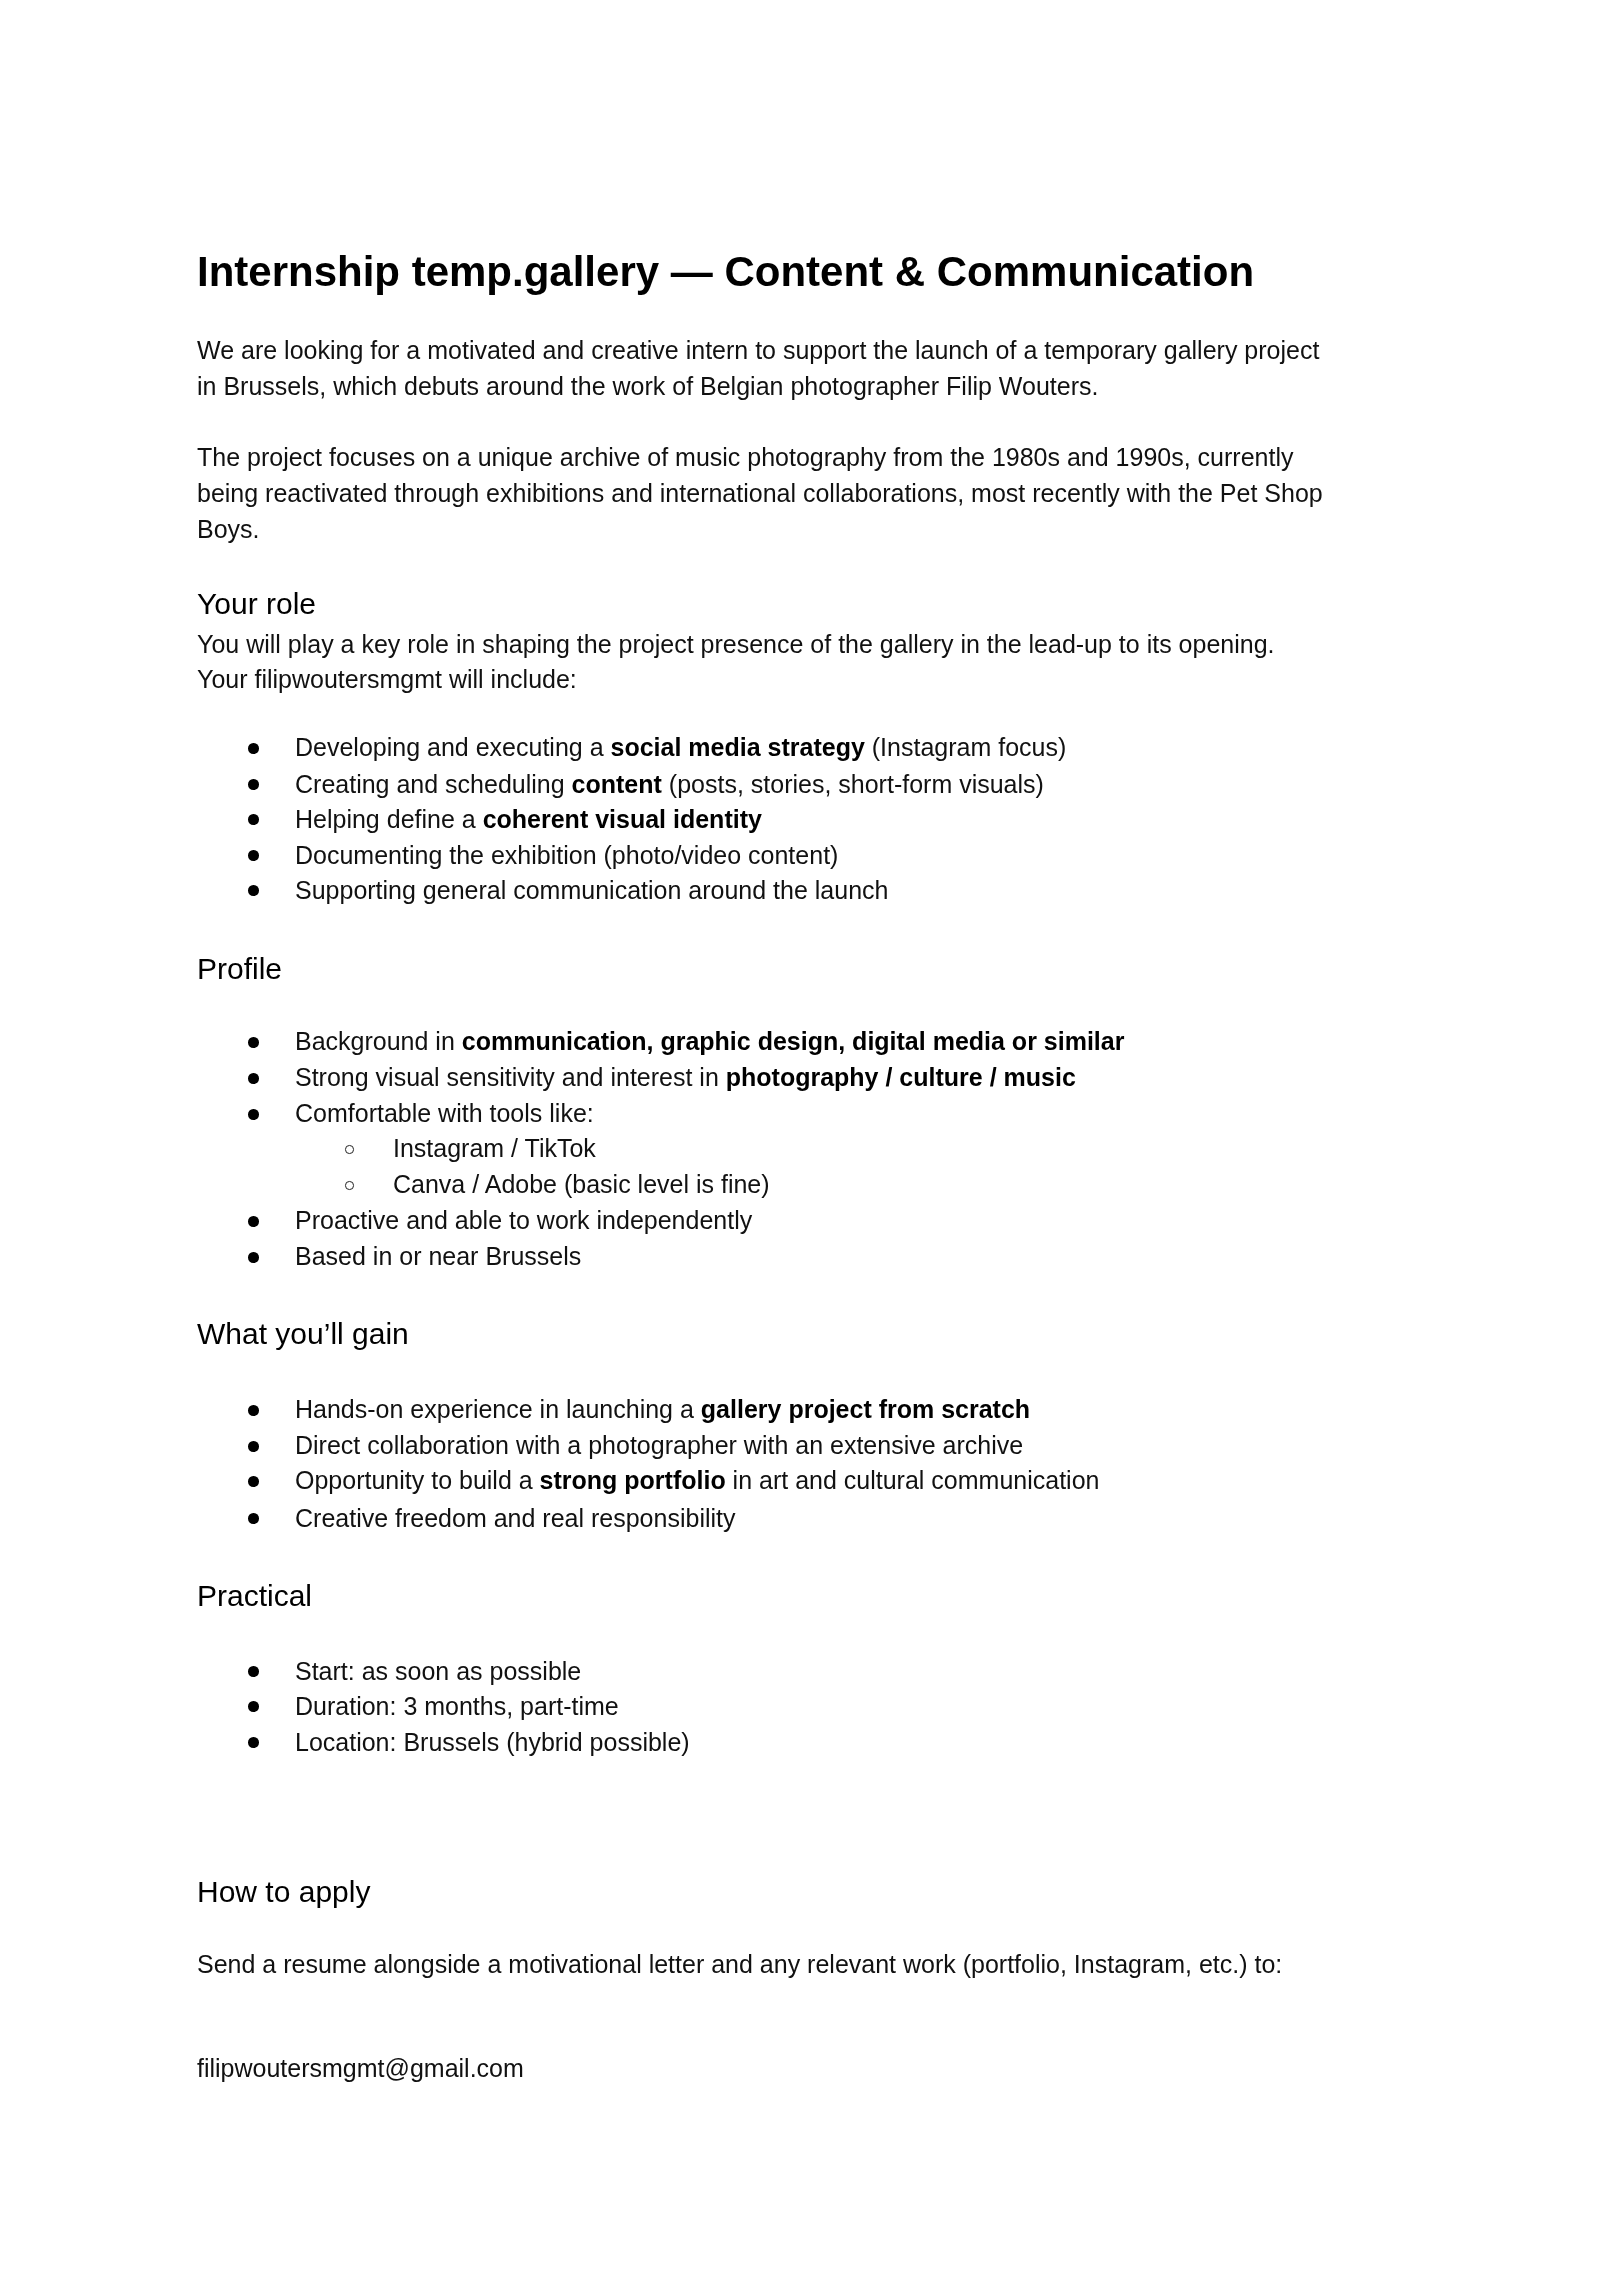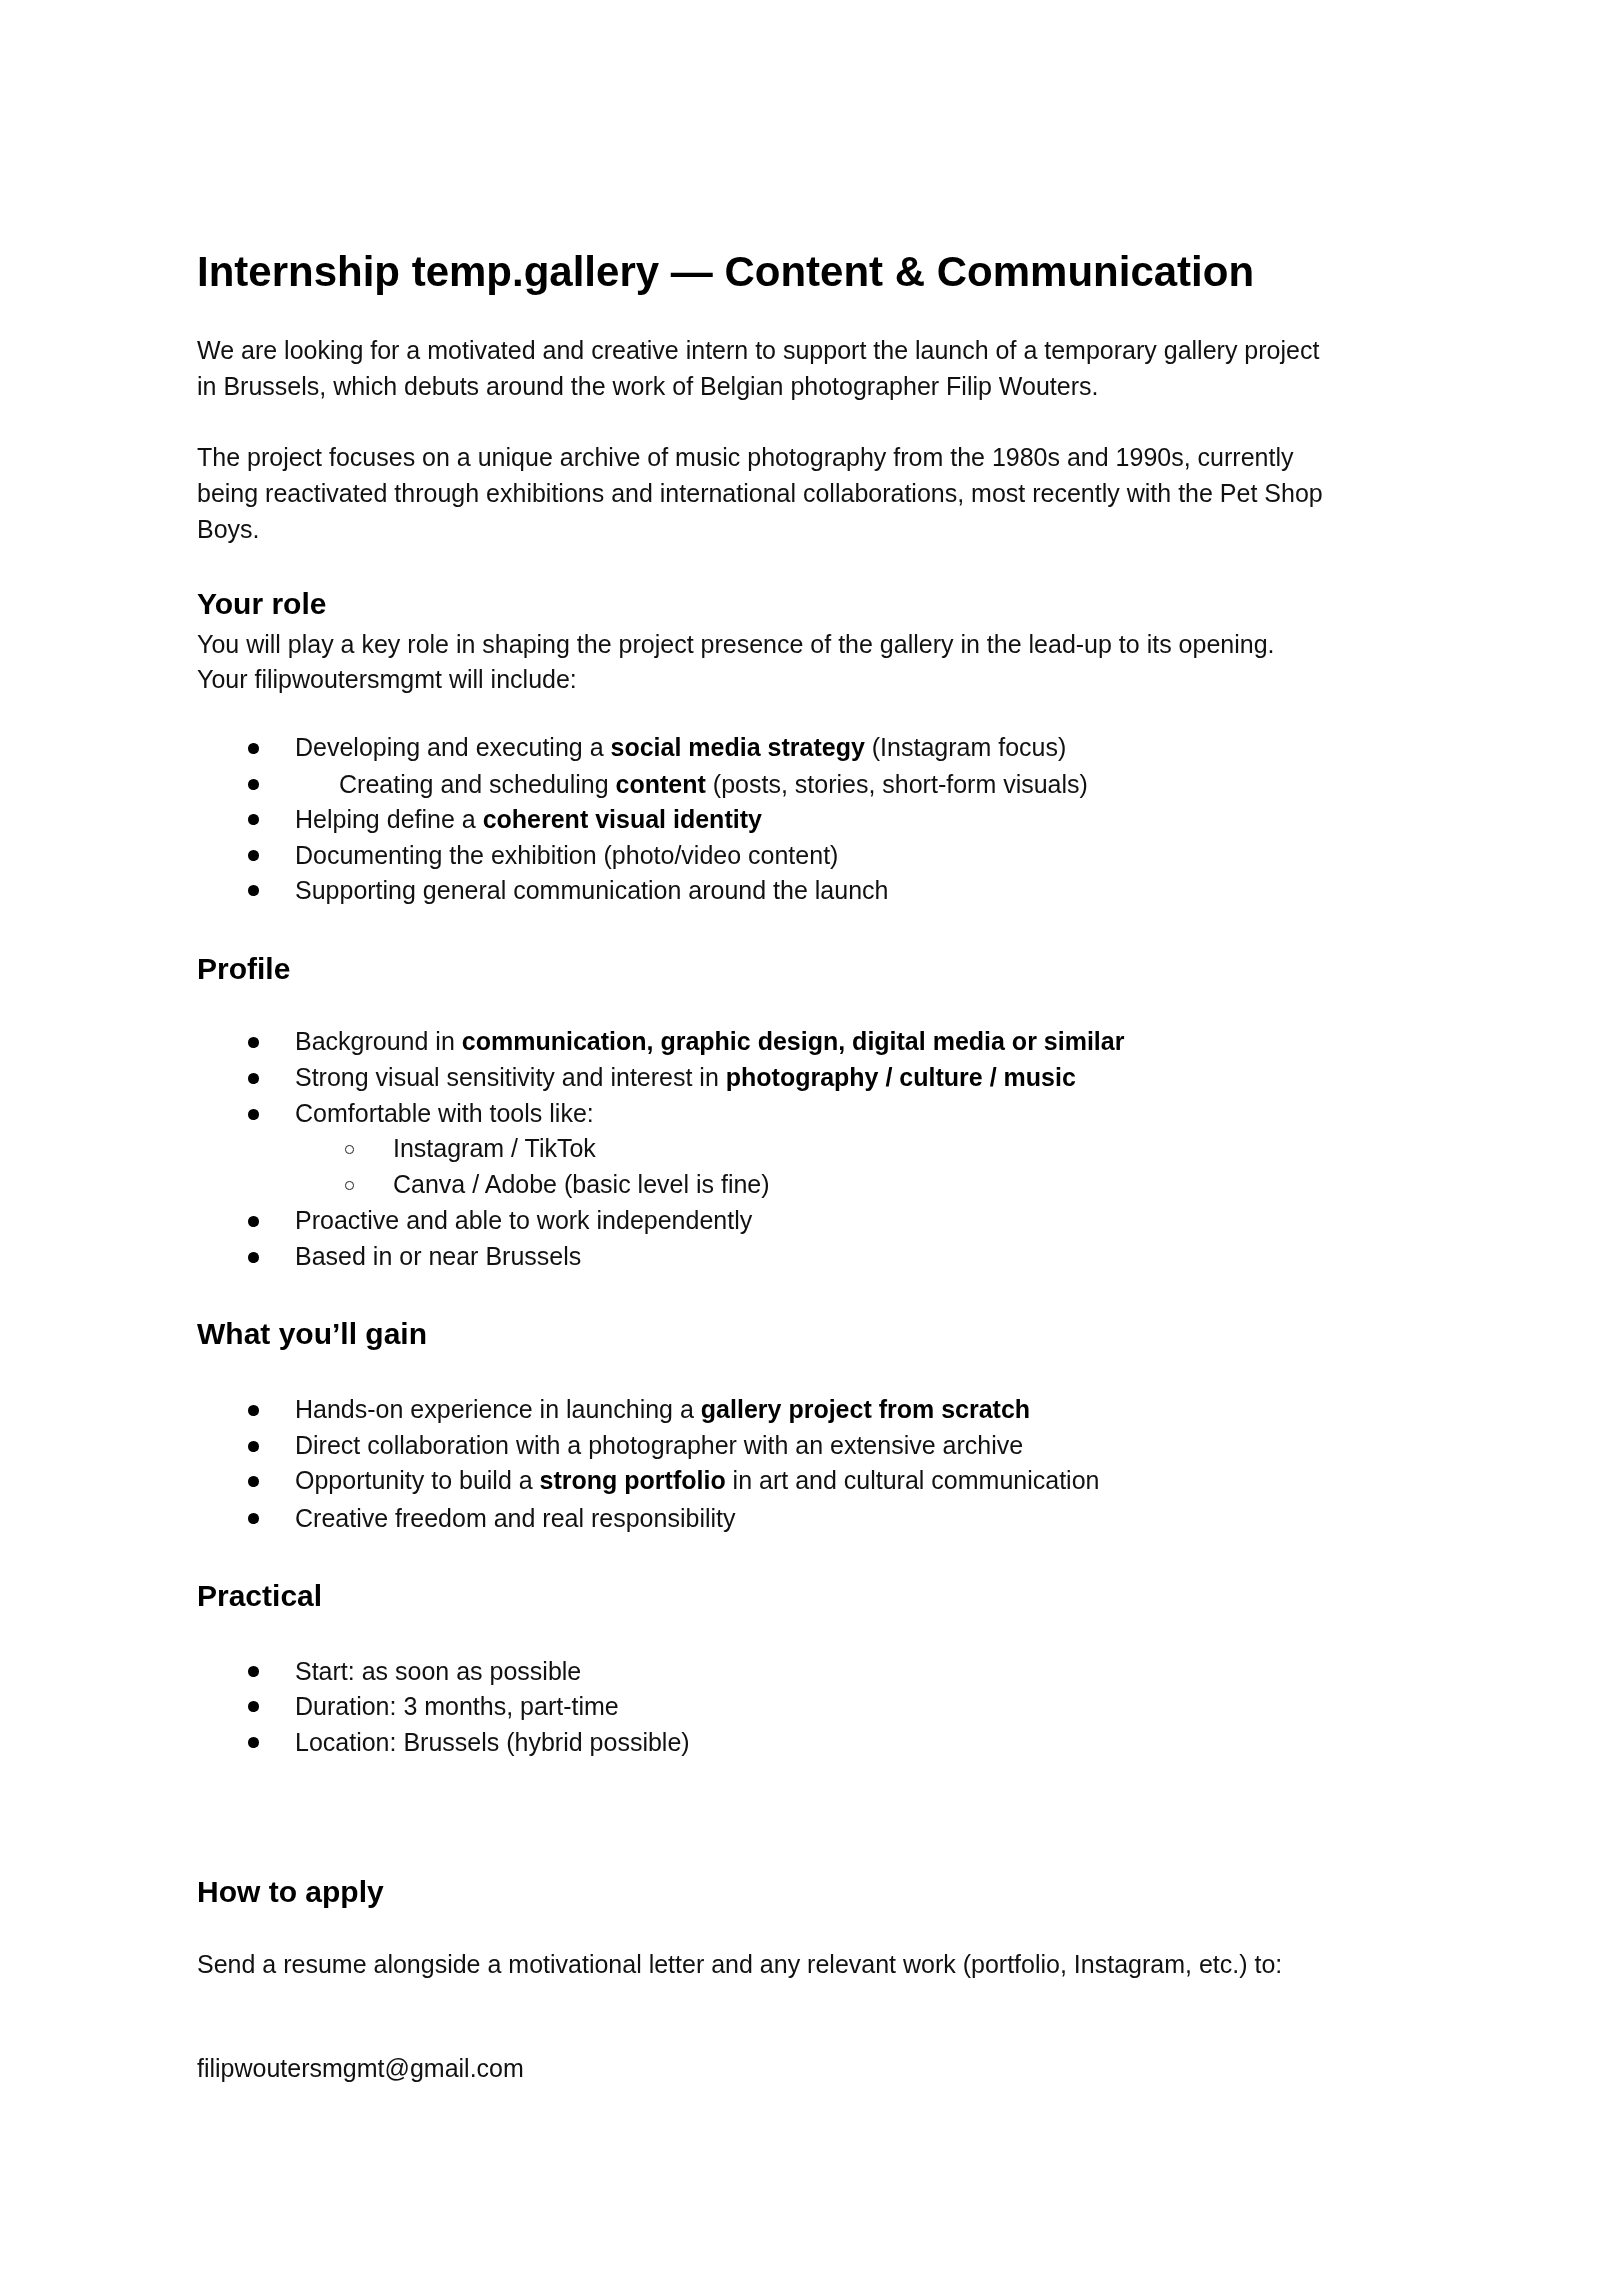--- a/index.html
+++ b/index.html
@@ -1,21 +1,21 @@
 <!DOCTYPE html>
 <html style="font-size:11.3px"><head>
 <meta charset="utf-8">
 <style>
   html, body { margin: 0; padding: 0; background: #ffffff; }
   body { width: 1617px; height: 2284px; position: relative; overflow: hidden;
          font-family: "Liberation Sans", sans-serif; color: #111111; }
   .page { position: absolute; left: 0; top: 0; width: 1617px; height: 1928px; background: #fff; }
   .line { position: absolute; white-space: nowrap; }
   .title { font-size: 42px; font-weight: bold; line-height: 49px; color: #000; }
-  .heading { font-size: 30px; font-weight: bold; line-height: 34px; color: #000; }
+  .heading { font-size: 30px; font-weight: normal; line-height: 34px; color: #000; }
   .body { font-size: 25px; line-height: 28px; color: #111; }
   .bullet-dot { position: absolute; width: 10.6px; height: 10.6px; border-radius: 50%; background: #000; }
   .bullet-circle { position: absolute; width: 8.5px; height: 8.5px; border-radius: 50%; border: 1.4px solid #222; box-sizing: border-box; background: #fff; }
   b { font-weight: bold; color: #000; }
 </style>
 </head>
 <body>
 
 <div class="page">
 
@@ -29,21 +29,21 @@
   <div class="line body" style="left:197px; top:515px;">Boys.</div>
 
   <div class="line heading" style="left:197px; top:587px;">Your role</div>
   <div class="line body" style="left:197px; top:630px;">You will play a key role in shaping the project presence of the gallery in the lead-up to its opening.</div>
   <div class="line body" style="left:197px; top:665px;">Your filipwoutersmgmt will include:</div>
 
   <div class="bullet-dot" style="left:248px; top:743px;"></div>
   <div class="line body" style="left:295px; top:733px;"><span>Developing and executing a </span><b>social media strategy</b><span> (Instagram focus)</span></div>
 
   <div class="bullet-dot" style="left:248px; top:779px;"></div>
-  <div class="line body" style="left:295px; top:770px;margin-left:44px;"><span>Creating and scheduling </span><b>content</b><span> (posts, stories, short-form visuals)</span></div>
+  <div class="line body" style="left:295px; top:770px;"><span>Creating and scheduling </span><b>content</b><span> (posts, stories, short-form visuals)</span></div>
 
   <div class="bullet-dot" style="left:248px; top:814px;"></div>
   <div class="line body" style="left:295px; top:805px;"><span>Helping define a </span><b>coherent visual identity</b><span></span></div>
 
   <div class="bullet-dot" style="left:248px; top:850px;"></div>
   <div class="line body" style="left:295px; top:841px;"><span>Documenting the exhibition (photo/video content)</span></div>
 
   <div class="bullet-dot" style="left:248px; top:885px;"></div>
   <div class="line body" style="left:295px; top:876px;"><span>Supporting general communication around the launch</span></div>
 

